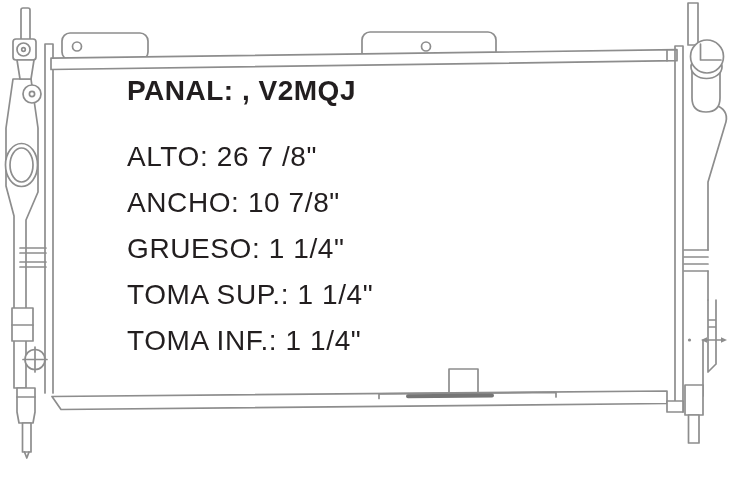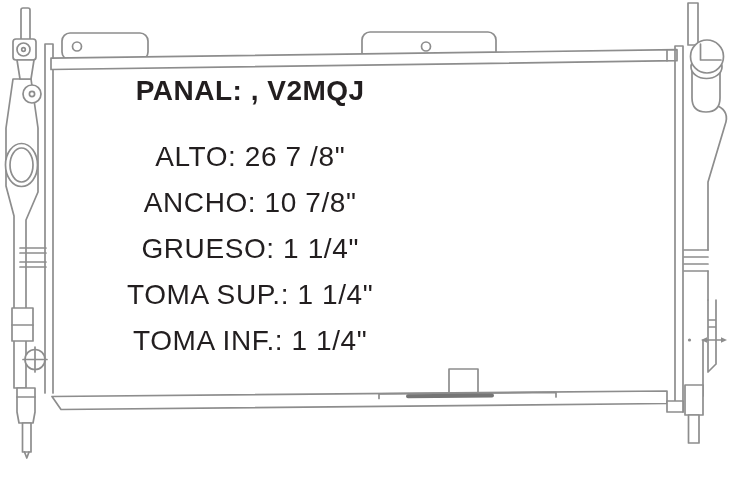--- a/index.html
+++ b/index.html
@@ -1,21 +1,21 @@
 <!DOCTYPE html>
 <html><head>
 <meta charset="utf-8">
 <style>
   html,body{margin:0;padding:0;background:#ffffff;}
   .canvas{
     position:relative;width:732px;height:484px;background:#ffffff;overflow:hidden;
     font-family:"Liberation Sans",sans-serif;
   }
   .drawing{position:absolute;left:0;top:0;}
-  .spec-block{position:absolute;left:127px;top:76px;color:#221e1f;white-space:nowrap;text-align:center;}
+  .spec-block{position:absolute;left:127px;top:76px;color:#221e1f;white-space:nowrap;}
   .spec-title{font-size:28px;font-weight:bold;letter-spacing:.5px;line-height:30px;}
   .spec-lines{margin-top:28px;font-size:28px;line-height:46px;letter-spacing:.6px;}
 </style>
 </head>
 <body>
 
 <div class="canvas">
 
   <svg class="drawing" width="732" height="484" viewBox="0 0 732 484" xmlns="http://www.w3.org/2000/svg">
     <g stroke="#8d8d8d" stroke-width="1.7" fill="none" stroke-linejoin="round" stroke-linecap="round">

